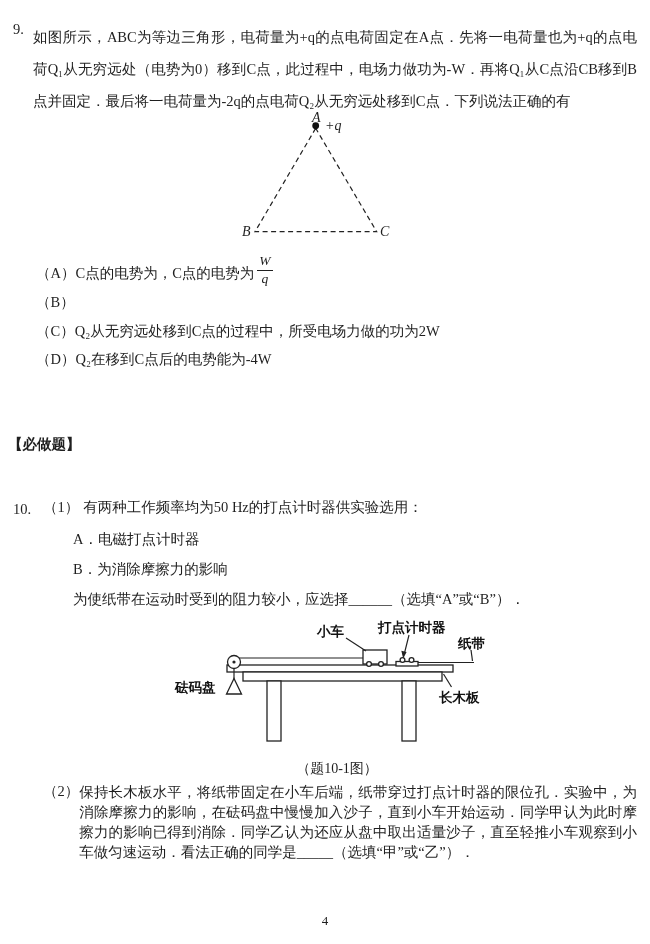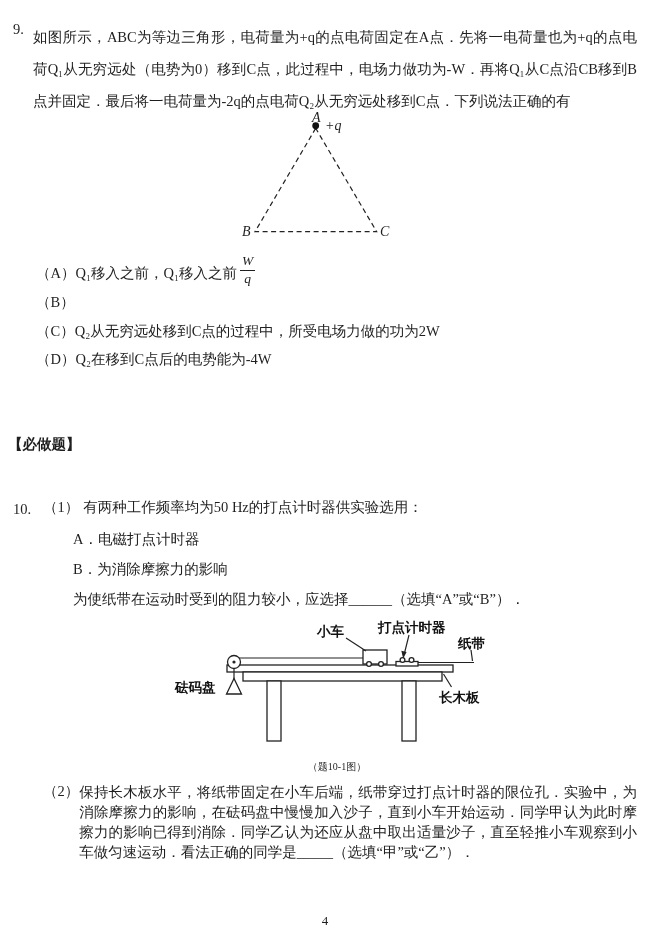--- a/index.html
+++ b/index.html
@@ -28,21 +28,21 @@
           padding-left:25px; text-indent:-25px; }
   .subhdr { top:435px; left:8px; font-weight:bold; }
   .q10row { top:469px; left:13px; width:624px;margin-top:32px; }
   .q10num { flex:0 0 29px; }
   .p1row { top:498px; left:43px; }
   .p1label { margin-right:4px; }
   .indent2 { left:73px; }
   .p2row { top:782px; left:43px; width:594px; }
   .p2label { flex:0 0 33px; }
   .p2text { flex:1; line-height:20px; }
-  .caption { top:760px; left:167px; width:340px; text-align:center; font-size:10px; }
+  .caption { top:760px; left:167px; width:340px; text-align:center; font-size:14px; }
   .pagenum { top:913px; left:0; width:650px; text-align:center; font-size:13px; }
   .figlabel {
     font-family:"Liberation Sans","DejaVu Sans",sans-serif;
     font-weight:bold; font-size:13.5px; fill:#111;
   }
   .serif-it { font-family:"Liberation Serif","DejaVu Serif",serif; font-style:italic;
               font-size:14px; fill:#1f1f1f; }
   svg .ln { stroke:#222; stroke-width:1.2; fill:none; }
   svg .shape { stroke:#222; stroke-width:1.3; fill:#ffffff; }
 </style>
@@ -60,21 +60,21 @@
     <polygon points="78.7,17.3 18,120.7 139.7,120.7" fill="none" stroke="#222" stroke-width="1.2" stroke-dasharray="5,3.5"></polygon>
     <circle cx="78.7" cy="14.7" r="3.4" fill="#111"></circle>
     <text x="75" y="10.5" class="serif-it">A</text>
     <text x="88" y="19" class="serif-it">+q</text>
     <text x="5" y="125" class="serif-it">B</text>
     <text x="143" y="125" class="serif-it">C</text>
   </svg>
 
   <div class="abs option optA">
     <span class="opt-text">（A）</span>
-    <span class="opt-text">Q₁移入之前，Q₁移入之前</span>
+    <span class="opt-text">C点的电势为，C点的电势为</span>
     <span class="frac">
       <span class="num">W</span>
       <span class="den">q</span>
     </span>
   </div>
   <div class="abs option" style="top:293px;">
     <span>（B）</span>
   </div>
   <div class="abs option" style="top:322px;">
     <span>（C）</span>

